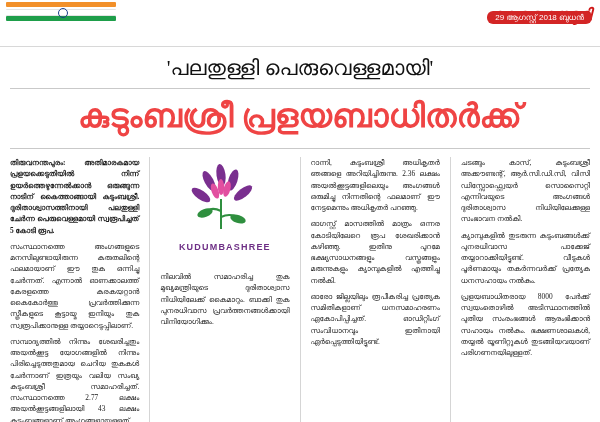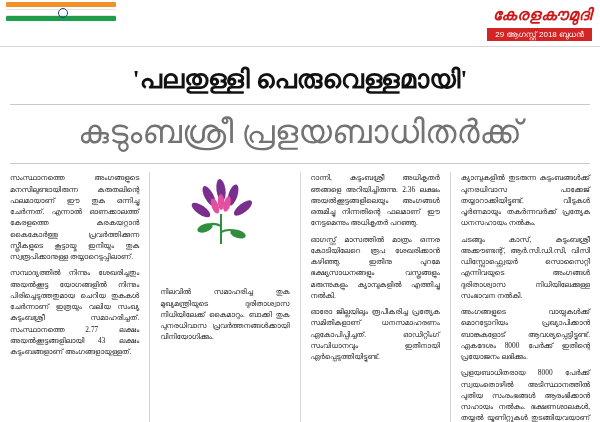--- a/index.html
+++ b/index.html
@@ -61,50 +61,50 @@
     font-weight: bold;
     font-size: 16px;
     color: #cf1717;
     letter-spacing: 0.5px;
     white-space: nowrap;
     font-style: italic;
   }
   .date-badge {
     position: absolute;
     right: 8px;
-    top: 28px;
+    top: 11px;
     background: #d32525;
     color: #ffffff;
     font-size: 8px;
     line-height: 11px;
     padding: 1px 8px;
-    border-radius: 0;
+    border-radius: 6px;
     white-space: nowrap;
   }
   
   .kicker {
     text-align: center;
     font-family: "Liberation Serif", serif;
-    font-size: 26px;
-    font-weight: bold;
+    font-size: 21px;
+    font-weight: normal;
     color: #111;
-    margin-top: 17px;
+    margin-top: 8px;
     line-height: 1.25;
     padding: 0 10px;
   }
   .rule {
     height: 1px;
     background: #c9c9c9;
     margin: 7px 10px 0 10px;
   }
   .headline {
     text-align: center;
-    color: #737373;
-    font-family: "Liberation Serif", serif;
-    font-weight: normal;
+    color: #ef4444;
+    font-family: "Liberation Serif", serif;
+    font-weight: bold;
     font-size: 33px;
     line-height: 1.30;
     padding: 6px 8px 0 8px;
   }
   .headline .l2 {
     display: block;
   }
   .rule2 {
     height: 1px;
     background: #c9c9c9;
@@ -185,20 +185,21 @@
   <div class="rule"></div>
 
   <div class="headline">
     <span>കുടുംബശ്രീ പ്രളയബാധിതർക്ക്</span>
   </div>
   <div class="rule2"></div>
 
   <div class="columns">
 
     <div class="col">
+      <p class="lead">തിരുവനന്തപുരം: അതിമാരകമായ പ്രളയക്കെടുതിയിൽ നിന്ന് ഉയർത്തെഴുന്നേൽക്കാൻ ഒരുങ്ങുന്ന നാടിന് കൈത്താങ്ങായി കുടുംബശ്രീ. ദുരിതാശ്വാസത്തിനായി പലതുള്ളി ചേർന്ന പെരുവെള്ളമായി സ്വരൂപിച്ചത് 5 കോടി രൂപ.</p>
       <p>സംസ്ഥാനത്തെ അംഗങ്ങളുടെ മനസിലുണ്ടായിരുന്ന കരുതലിന്റെ ഫലമായാണ് ഈ തുക ഒന്നിച്ചു ചേർന്നത്. എന്നാൽ ഓണക്കാലത്ത് കേരളത്തെ കരകയറ്റാൻ കൈകോർത്തു പ്രവർത്തിക്കുന്ന സ്ത്രീകളുടെ കൂട്ടായ്മ ഇനിയും തുക സ്വരൂപിക്കാനുള്ള തയ്യാറെടുപ്പിലാണ്.</p>
       <p>സമ്പാദ്യത്തിൽ നിന്നും ശേഖരിച്ചതും അയൽക്കൂട്ട യോഗങ്ങളിൽ നിന്നും പിരിച്ചെടുത്തതുമായ ചെറിയ തുകകൾ ചേർന്നാണ് ഇത്രയും വലിയ സംഖ്യ കുടുംബശ്രീ സമാഹരിച്ചത്. സംസ്ഥാനത്തെ 2.77 ലക്ഷം അയൽക്കൂട്ടങ്ങളിലായി 43 ലക്ഷം കുടുംബങ്ങളാണ് അംഗങ്ങളായുള്ളത്.</p>
 
     </div>
 
     <div class="vdiv"></div>
 
     <div class="col">
       <div class="logo-box">
         <svg class="logo-art" viewBox="0 0 96 80">
@@ -217,36 +218,36 @@
           <g stroke="#2f8f3f" stroke-width="2" fill="none">
             <path d="M44 38 C44 50 44 58 44 68"></path>
             <path d="M44 50 C36 46 30 48 26 54"></path>
             <path d="M44 56 C52 52 60 54 64 60"></path>
           </g>
           <g fill="#2f8f3f">
             <ellipse cx="28" cy="52" rx="8" ry="4" transform="rotate(-20 28 52)"></ellipse>
             <ellipse cx="61" cy="58" rx="8" ry="4" transform="rotate(18 61 58)"></ellipse>
           </g>
         </svg>
+        <div class="logo-word">KUDUMBASHREE</div>
       </div>
       <p>നിലവിൽ സമാഹരിച്ച തുക മുഖ്യമന്ത്രിയുടെ ദുരിതാശ്വാസ നിധിയിലേക്ക് കൈമാറും. ബാക്കി തുക പുനരധിവാസ പ്രവർത്തനങ്ങൾക്കായി വിനിയോഗിക്കും.</p>
 
     </div>
 
     <div class="vdiv"></div>
 
     <div class="col">
       <p>റാന്നി, കുടുംബശ്രീ അധികൃതർ ഞങ്ങളെ അറിയിച്ചിരുന്നു. 2.36 ലക്ഷം അയൽക്കൂട്ടങ്ങളിലെയും അംഗങ്ങൾ ഒരുമിച്ചു നിന്നതിന്റെ ഫലമാണ് ഈ നേട്ടമെന്നും അധികൃതർ പറഞ്ഞു.</p>
       <p>ഓഗസ്റ്റ് മാസത്തിൽ മാത്രം ഒന്നര കോടിയിലേറെ രൂപ ശേഖരിക്കാൻ കഴിഞ്ഞു. ഇതിനു പുറമേ ഭക്ഷ്യസാധനങ്ങളും വസ്ത്രങ്ങളും മരുന്നുകളും ക്യാമ്പുകളിൽ എത്തിച്ചു നൽകി.</p>
       <p>ഓരോ ജില്ലയിലും രൂപീകരിച്ച പ്രത്യേക സമിതികളാണ് ധനസമാഹരണം ഏകോപിപ്പിച്ചത്. ഓഡിറ്റിംഗ് സംവിധാനവും ഇതിനായി ഏർപ്പെടുത്തിയിട്ടുണ്ട്.</p>
     </div>
 
     <div class="vdiv"></div>
 
     <div class="col">
+      <p>ചടങ്ങും കാസ്, കുടുംബശ്രീ അക്കൗണ്ടന്റ്, ആർ.സി.ഡി.സി, വിസി ഡിസ്സോഫ്റ്റ്വെയർ സൊസൈറ്റി എന്നിവയുടെ അംഗങ്ങൾ ദുരിതാശ്വാസ നിധിയിലേക്കുള്ള സംഭാവന നൽകി.</p>
       <p>ക്യാമ്പുകളിൽ തുടരുന്ന കുടുംബങ്ങൾക്ക് പുനരധിവാസ പാക്കേജ് തയ്യാറാക്കിയിട്ടുണ്ട്. വീടുകൾ പൂർണമായും തകർന്നവർക്ക് പ്രത്യേക ധനസഹായം നൽകും.</p>
-      <p>ചടങ്ങും കാസ്, കുടുംബശ്രീ അക്കൗണ്ടന്റ്, ആർ.സി.ഡി.സി, വിസി ഡിസ്സോഫ്റ്റ്വെയർ സൊസൈറ്റി എന്നിവയുടെ അംഗങ്ങൾ ദുരിതാശ്വാസ നിധിയിലേക്കുള്ള സംഭാവന നൽകി.</p>
-      <p>അംഗങ്ങളുടെ വായ്പകൾക്ക് മൊറട്ടോറിയം പ്രഖ്യാപിക്കാൻ ബാങ്കുകളോട് ആവശ്യപ്പെട്ടിട്ടുണ്ട്. ഏകദേശം 8000 പേർക്ക് ഇതിന്റെ പ്രയോജനം ലഭിക്കും.</p>
       <p>പ്രളയബാധിതരായ 8000 പേർക്ക് സ്വയംതൊഴിൽ അടിസ്ഥാനത്തിൽ പുതിയ സംരംഭങ്ങൾ ആരംഭിക്കാൻ സഹായം നൽകും. ഭക്ഷണശാലകൾ, തയ്യൽ യൂണിറ്റുകൾ തുടങ്ങിയവയാണ് പരിഗണനയിലുള്ളത്.</p>
     </div>
 
   </div>
 </div>
 
 </body></html>

